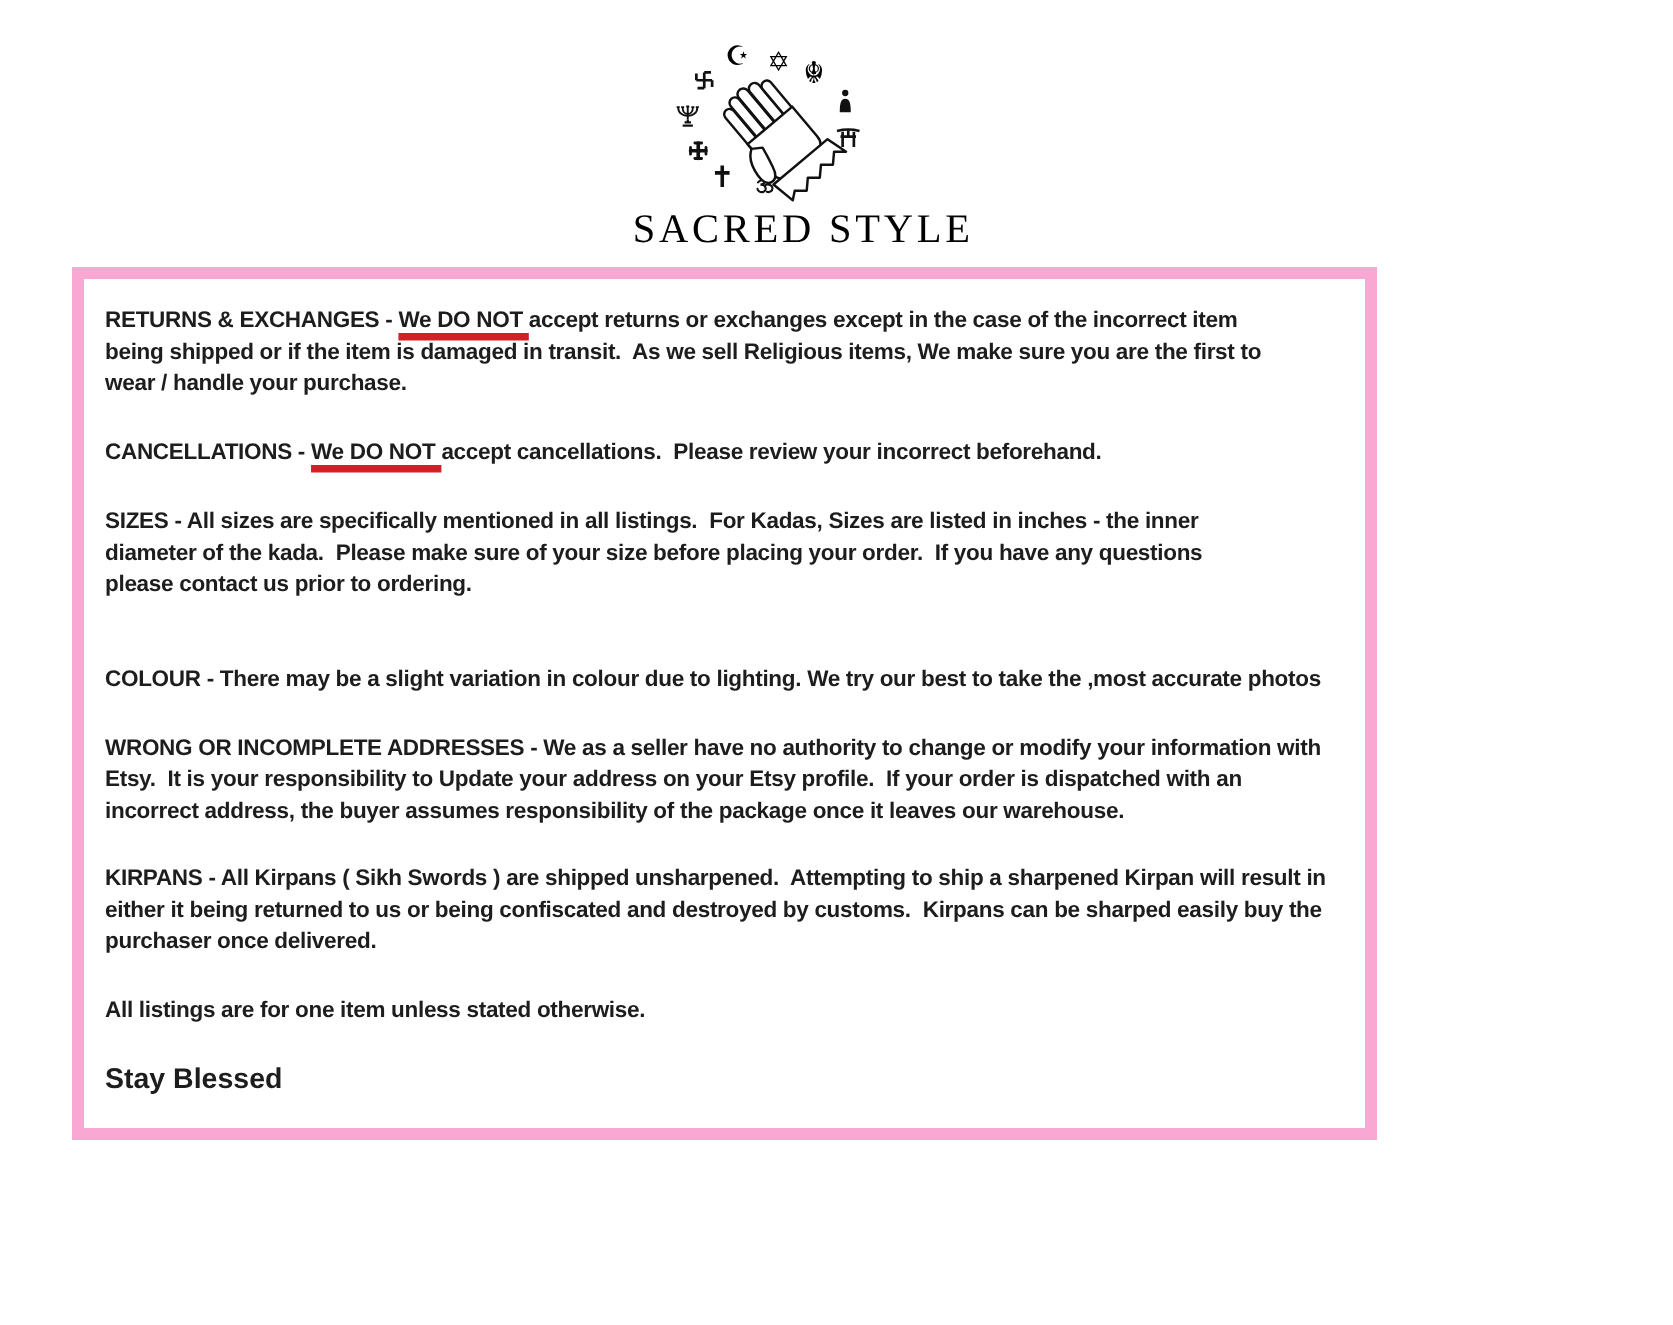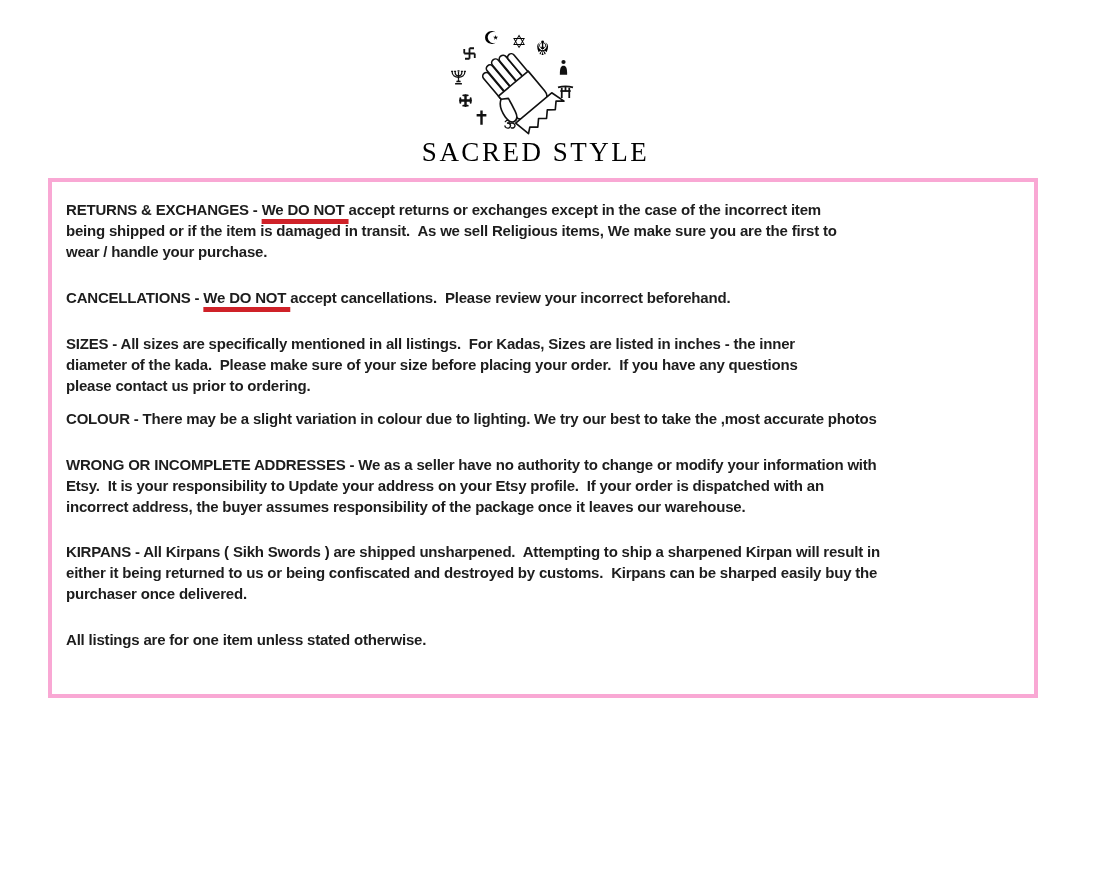--- a/index.html
+++ b/index.html
@@ -20,26 +20,26 @@
   .s-crosspotent{left:45px;top:73px;}
   .s-latincross{left:61px;top:89px;}
   .s-om{left:89px;top:95px;}
   .s-figure{left:145px;top:39px;}
   .s-torii{left:144px;top:64px;}
   .hands{position:absolute;left:62px;top:29px;overflow:visible;}
   .brand{margin-top:5px;text-align:center;font-family:"Liberation Serif",serif;
          font-size:27px;line-height:30px;letter-spacing:2.5px;color:#000;font-weight:500;}
 
   
-  .policy-box{box-sizing:border-box;width:990px;margin:11px 0 0 48px;
-              border:4px solid #f9a8d4;background:#fff;
+  .policy-box{box-sizing:border-box;width:870px;margin:11px 0 0 48px;
+              border:8px solid #f9a8d4;background:#fff;
               padding:17px 17px 20px 14px;}
   .pp{margin:0 0 25px;white-space:pre-wrap;
       font-weight:700;font-size:15px;line-height:21px;letter-spacing:-0.2px;color:#1d1d1d;}
-  .pp.m29{margin-bottom:12px;}
+  .pp.m29{margin-bottom:42px;}
   .pp.m24{margin-bottom:24px;}
   .closing{margin:0;white-space:pre-wrap;font-weight:700;font-size:19px;line-height:24px;color:#1d1d1d;}
   .ul-red{text-decoration-line:underline;text-decoration-color:#cf2128;
           text-decoration-thickness:5px;text-underline-offset:4px;}
 </style>
 </head>
 <body>
 
 <div class="page">
 
@@ -137,15 +137,16 @@
     <p class="pp m24">WRONG OR INCOMPLETE ADDRESSES - We as a seller have no authority to change or modify your information with
 Etsy.  It is your responsibility to Update your address on your Etsy profile.  If your order is dispatched with an
 incorrect address, the buyer assumes responsibility of the package once it leaves our warehouse.</p>
 
     <p class="pp">KIRPANS - All Kirpans ( Sikh Swords ) are shipped unsharpened.  Attempting to ship a sharpened Kirpan will result in
 either it being returned to us or being confiscated and destroyed by customs.  Kirpans can be sharped easily buy the
 purchaser once delivered.</p>
 
     <p class="pp m24">All listings are for one item unless stated otherwise.</p>
 
+    <p class="closing">Stay Blessed</p>
 
   </section>
 </div>
 
 </body></html>

